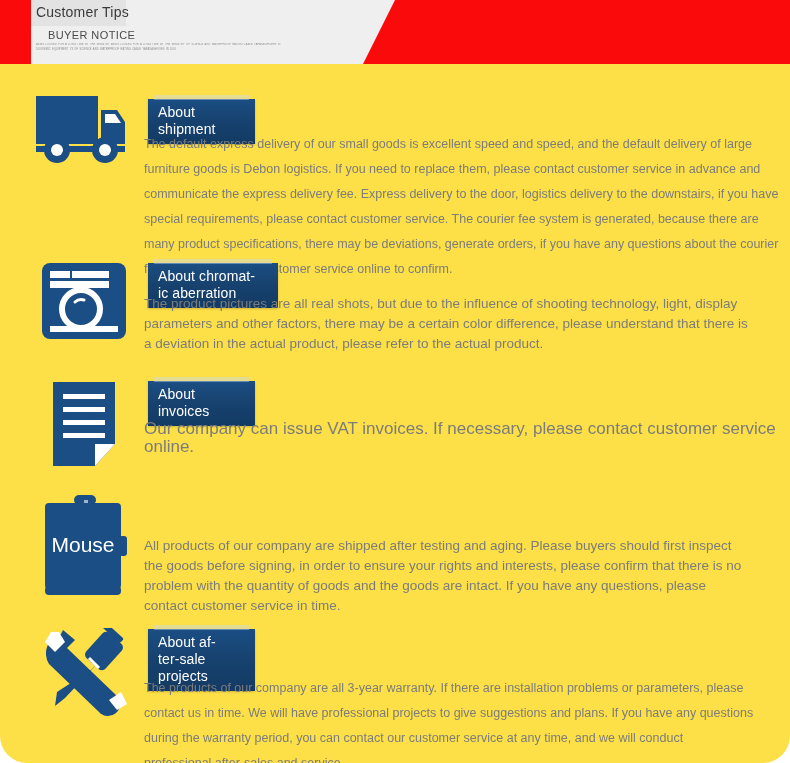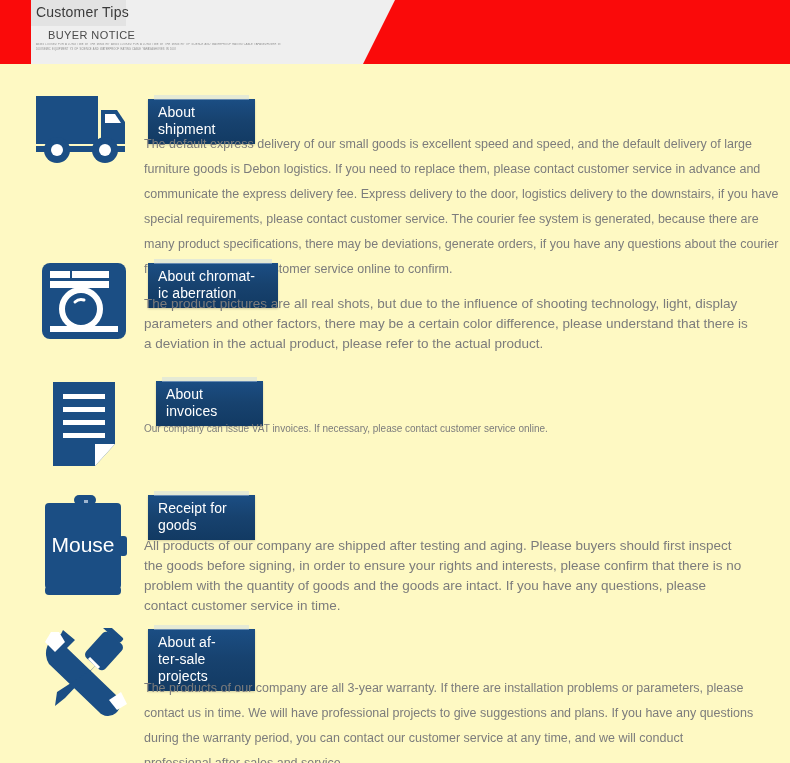--- a/index.html
+++ b/index.html
@@ -9,21 +9,22 @@
     height: 763px;
     background: #ffffff;
     font-family: "Liberation Sans", sans-serif;
     overflow: hidden;
   }
 
   .page {
     position: relative;
     width: 790px;
     height: 763px;
-    background: #fef9c3;
+    background: #fde047;
+    border-radius: 27px;
   }
 
   
   .header {
     position: relative;
     width: 790px;
     height: 64px;
     background: #efefef;
     overflow: hidden;
   }
@@ -106,21 +107,21 @@
     height: 5px;
     background: rgba(200,215,235,.45);
   }
   .body-text {
     position: absolute;
     color: #7c7c7c;
     font-size: 12.5px;
   }
   .t-loose { line-height: 25px; }
   .t-tight { line-height: 20px; font-size: 13.5px; }
-  .t-small { font-size: 10px; line-height: 18px; }
+  .t-small { font-size: 17px; line-height: 18px; }
 
   
   svg { display: block; }
 </style>
 </head>
 <body>
 
 <div class="page">
 
   <div class="header">
@@ -170,36 +171,35 @@
     <div class="sec-icon" style="left:51px;">
       <svg width="66" height="88" viewBox="0 0 66 88">
         <path d="M2 2 H64 V64 L44 86 H2 Z" fill="#1b4e84"></path>
         <path d="M64 64 L44 86 V64 Z" fill="#ffffff"></path>
         <rect x="12" y="14" width="42" height="5" fill="#ffffff"></rect>
         <rect x="12" y="27" width="42" height="5" fill="#ffffff"></rect>
         <rect x="12" y="40" width="42" height="5" fill="#ffffff"></rect>
         <rect x="12" y="53" width="42" height="5" fill="#ffffff"></rect>
       </svg>
     </div>
-    <div class="badge" style="left:156px;top:4px;width:107px;">About invoices</div>
+    <div class="badge" style="left:148px;top:4px;width:107px;">About invoices</div>
     <div class="body-text t-small" style="left:144px;top:52px;width:640px;">Our company can issue VAT invoices. If necessary, please contact customer service online.</div>
   </div>
 
   <div class="section" style="top:482px;height:105px;">
     <div class="sec-icon" style="left:41px;">
       <svg width="90" height="103" viewBox="0 0 90 103">
         <rect x="33" y="1" width="22" height="10" rx="5" ry="5" fill="#1b4e84"></rect>
         <rect x="43" y="6" width="4" height="4" fill="#9fb6d0"></rect>
         <rect x="4" y="9" width="76" height="86" rx="4" ry="4" fill="#1b4e84"></rect>
         <rect x="78" y="42" width="8" height="20" rx="3" ry="3" fill="#1b4e84"></rect>
         <rect x="4" y="92" width="76" height="9" rx="4" ry="4" fill="#1b4e84"></rect>
         <text x="42" y="58" fill="#ffffff" font-size="21" font-family="Liberation Sans, sans-serif" text-anchor="middle">Mouse</text>
       </svg>
     </div>
-    <div class="badge" style="left:148px;top:4px;width:107px;">Receipt for goods</div>
     <div class="body-text t-tight" style="left:144px;top:54px;width:600px;">All products of our company are shipped after testing and aging. Please buyers should first inspect the goods before signing, in order to ensure your rights and interests, please confirm that there is no problem with the quantity of goods and the goods are intact. If you have any questions, please contact customer service in time.</div>
   </div>
 
   <div class="section" style="top:616px;height:130px;">
     <div class="sec-icon" style="left:41px;">
       <svg width="90" height="90" viewBox="0 0 90 90">
         <g fill="#1b4e84">
 
           <path d="M20 6 a20 20 0 0 0 -12 30 L58 84 a12 12 0 0 0 18 -16 L26 20 L34 12 L22 2 Z" transform="rotate(0)"></path>
           <path d="M8 12 L20 24 L28 16 L16 4 Z" fill="#ffffff" opacity="0"></path>

